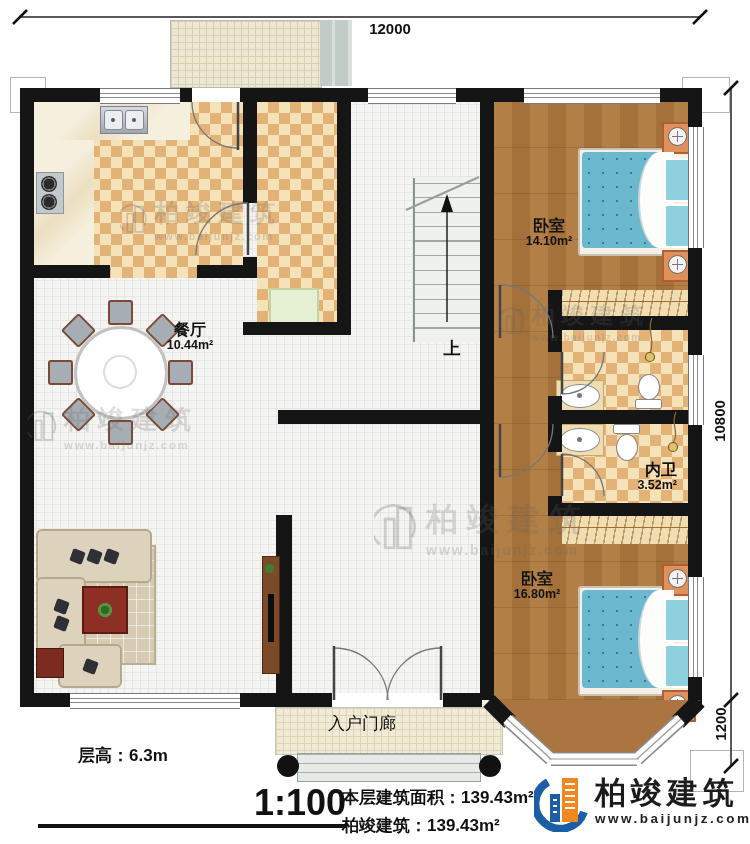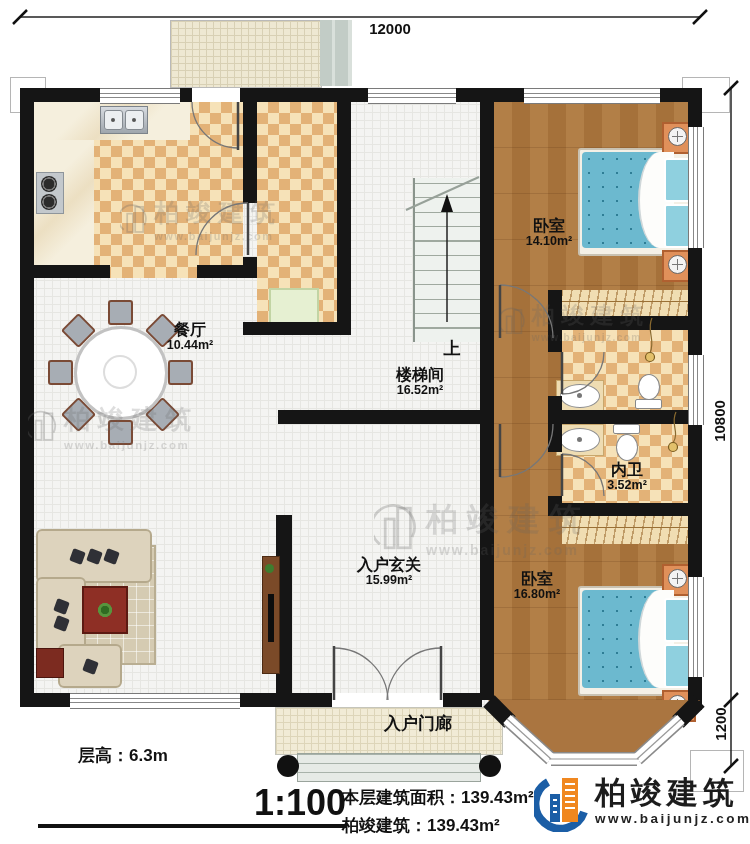--- a/index.html
+++ b/index.html
@@ -164,25 +164,25 @@
   .lbl{z-index:25;text-align:center;line-height:1.1;}
   .rname{display:block;font-size:16px;font-weight:bold;}
   .rarea{display:block;font-size:12.5px;font-weight:bold;}
   .lbl-kitchen{left:87px;top:203px;width:100px;}
   .lbl-storage{left:245px;top:203px;width:100px;}
   .lbl-dining{left:140px;top:321px;width:100px;}
   .lbl-living{left:140px;top:538px;width:100px;}
   .lbl-stair{left:368px;top:366px;width:104px;}
   .lbl-up{left:438px;top:337px;width:28px;font-size:17px;font-weight:bold;z-index:25;text-align:center;}
   .lbl-foyer{left:337px;top:556px;width:104px;}
-  .lbl-porch{left:328px;top:712px;width:124px;z-index:25;text-align:right;font-size:17px;font-weight:bold;}
+  .lbl-porch{left:328px;top:712px;width:124px;z-index:25;text-align:left;font-size:17px;font-weight:normal;}
   .lbl-bed1{left:499px;top:217px;width:100px;}
   .lbl-bed2{left:487px;top:570px;width:100px;}
   .lbl-bath1{left:577px;top:359px;width:100px;}
-  .lbl-bath2{left:577px;top:461px;width:100px;}
+  .lbl-bath2{left:577px;top:461px;width:100px;text-align:right;}
   
   .dim{z-index:30;font-size:15px;font-weight:bold;text-align:center;}
   .dim-top{left:348px;top:20px;width:84px;}
   .dim-v{transform:rotate(-90deg);}
   .dim-r1{left:688px;top:412px;width:64px;height:18px;}
   .dim-r2{left:692px;top:716px;width:56px;height:16px;}
   
   .wm{display:flex;gap:8px;align-items:center;color:rgba(100,100,100,.22);z-index:18;transform-origin:left top;white-space:nowrap;}
   .wm-text{font-size:32px;font-weight:bold;letter-spacing:9px;}
   .wm-url{font-size:14px;font-weight:bold;letter-spacing:2px;}
@@ -467,28 +467,20 @@
         <div class="wm-text">柏竣建筑</div>
          <div class="wm-url">www.baijunjz.com</div>
       </div>
   </div>
 
   <div class="abs lbl lbl-dining">
     <span class="rname">餐厅</span>
     <span class="rarea">10.44m²</span>
   </div>
   <div class="abs lbl-up">上</div>
-  <div class="abs lbl lbl-stair">
-    <span class="rname">楼梯间</span>
-    <span class="rarea">16.52m²</span>
-  </div>
-  <div class="abs lbl lbl-foyer">
-    <span class="rname">入户玄关</span>
-    <span class="rarea">15.99m²</span>
-  </div>
   <div class="abs lbl-porch">入户门廊</div>
   <div class="abs lbl lbl-bed1">
     <span class="rname">卧室</span>
     <span class="rarea">14.10m²</span>
   </div>
   <div class="abs lbl lbl-bed2">
     <span class="rname">卧室</span>
     <span class="rarea">16.80m²</span>
   </div>
   <div class="abs lbl lbl-bath2">

